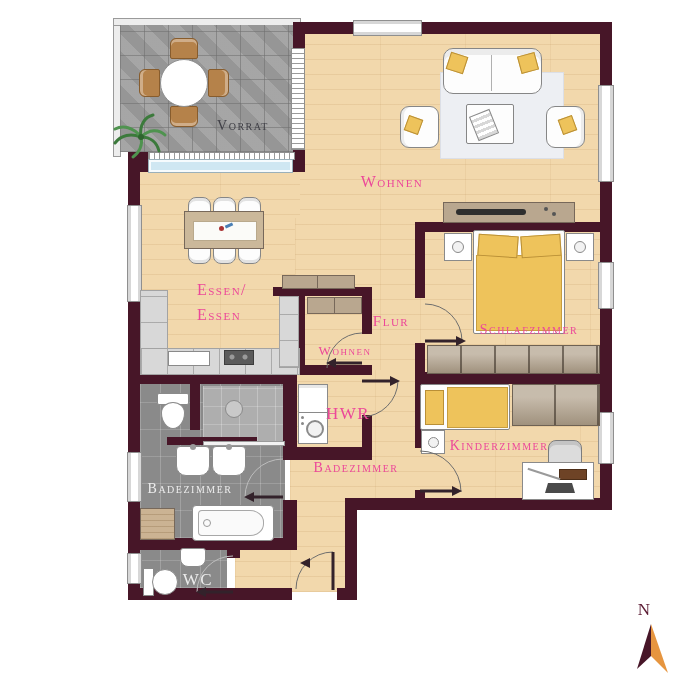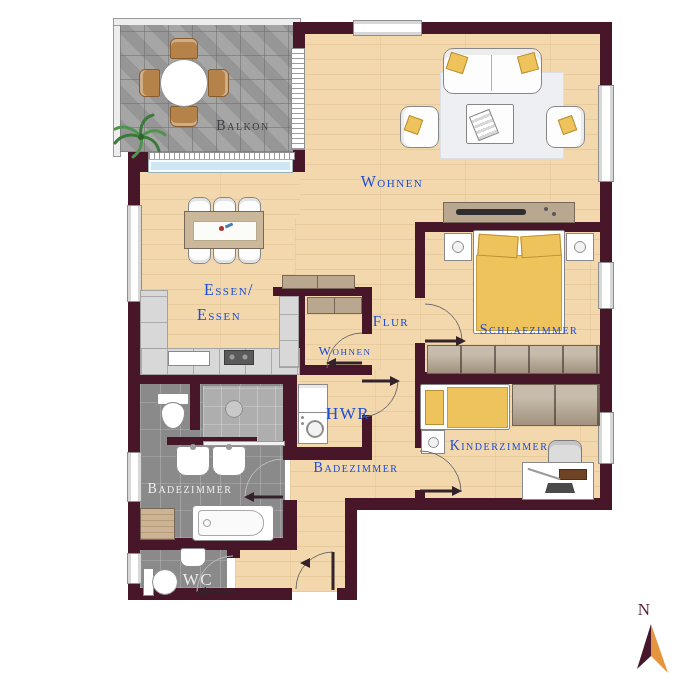--- a/index.html
+++ b/index.html
@@ -43,21 +43,21 @@
   .duvet{position:absolute;background:#eec35b;border:1px solid #c79d3f;}
   .woodf{position:absolute;background:#b9a78f;border:1px solid #77685a;}
   .ward{position:absolute;background:#b2a28c;border:1px solid #6e6254;
         background-image:repeating-linear-gradient(90deg, transparent 0 32px, rgba(60,50,40,.6) 32px 34px),
                          linear-gradient(180deg, rgba(255,255,255,.28) 0 30%, rgba(0,0,0,.10) 100%);}
   .rug{position:absolute;background:#edeff3;border:1px solid #dcdfe6;}
   .whitebox{position:absolute;background:#ffffff;border:1px solid #8a8a8a;}
   .ring{position:absolute;border:1px solid #8a8a8a;border-radius:50%;background:#f2f2f2;}
   
   .lbl{position:absolute;transform:translate(-50%,-50%);font-variant:small-caps;
-       color:#1d4ed8;letter-spacing:1.5px;font-size:14px;white-space:nowrap;z-index:40;}
+       color:#ec4899;letter-spacing:1.5px;font-size:14px;white-space:nowrap;z-index:40;}
   .lbl-lg{font-size:16px;}
   .lbl-xl{font-size:17px;}
   .lbl-light{color:#ececec;}
   .caption{position:absolute;left:30px;top:650px;font-variant:small-caps;color:#70203c;
        letter-spacing:1.5px;font-size:20px;white-space:nowrap;z-index:40;}
   .north{position:absolute;left:631px;top:600px;width:26px;text-align:center;color:#5b1b33;
        font-size:17px;z-index:40;}
   svg.overlay{position:absolute;left:0;top:0;z-index:30;pointer-events:none;}
 </style>
 </head>
@@ -284,23 +284,23 @@
       <path d="M0 0 C 2 8 -2 16 -8 20" fill="none" stroke="#4f934f" stroke-width="3" stroke-linecap="round"></path>
       <circle cx="0" cy="0" r="3" fill="#2f642f"></circle>
     </g>
 
     <g>
       <polygon points="651,624 637,669 651,656" fill="#471628"></polygon>
       <polygon points="651,624 668,673 651,656" fill="#e6953f"></polygon>
     </g>
   </svg>
 
-  <div class="lbl" style="left:243px;top:126px;color:#3f3f46;">Balkon</div>
+  <div class="lbl" style="left:243px;top:126px;color:#3f3f46;">Vorrat</div>
   <div class="lbl lbl-lg" style="left:392px;top:182px;">Wohnen</div>
-  <div class="lbl lbl-lg" style="left:222px;top:290px;margin-left:7px;">Essen/</div>
+  <div class="lbl lbl-lg" style="left:222px;top:290px;">Essen/</div>
   <div class="lbl lbl-lg" style="left:219px;top:315px;">Essen</div>
   <div class="lbl" style="left:391px;top:321px;font-size:15px;">Flur</div>
   <div class="lbl" style="left:345px;top:351px;font-size:13px;">Wohnen</div>
   <div class="lbl" style="left:529px;top:330px;">Schlafzimmer</div>
   <div class="lbl lbl-xl" style="left:348px;top:414px;">HWR</div>
   <div class="lbl" style="left:499px;top:446px;">Kinderzimmer</div>
   <div class="lbl lbl-light" style="left:190px;top:489px;">Badezimmer</div>
   <div class="lbl" style="left:356px;top:468px;">Badezimmer</div>
   <div class="lbl lbl-xl lbl-light" style="left:198px;top:580px;">WC</div>
 

